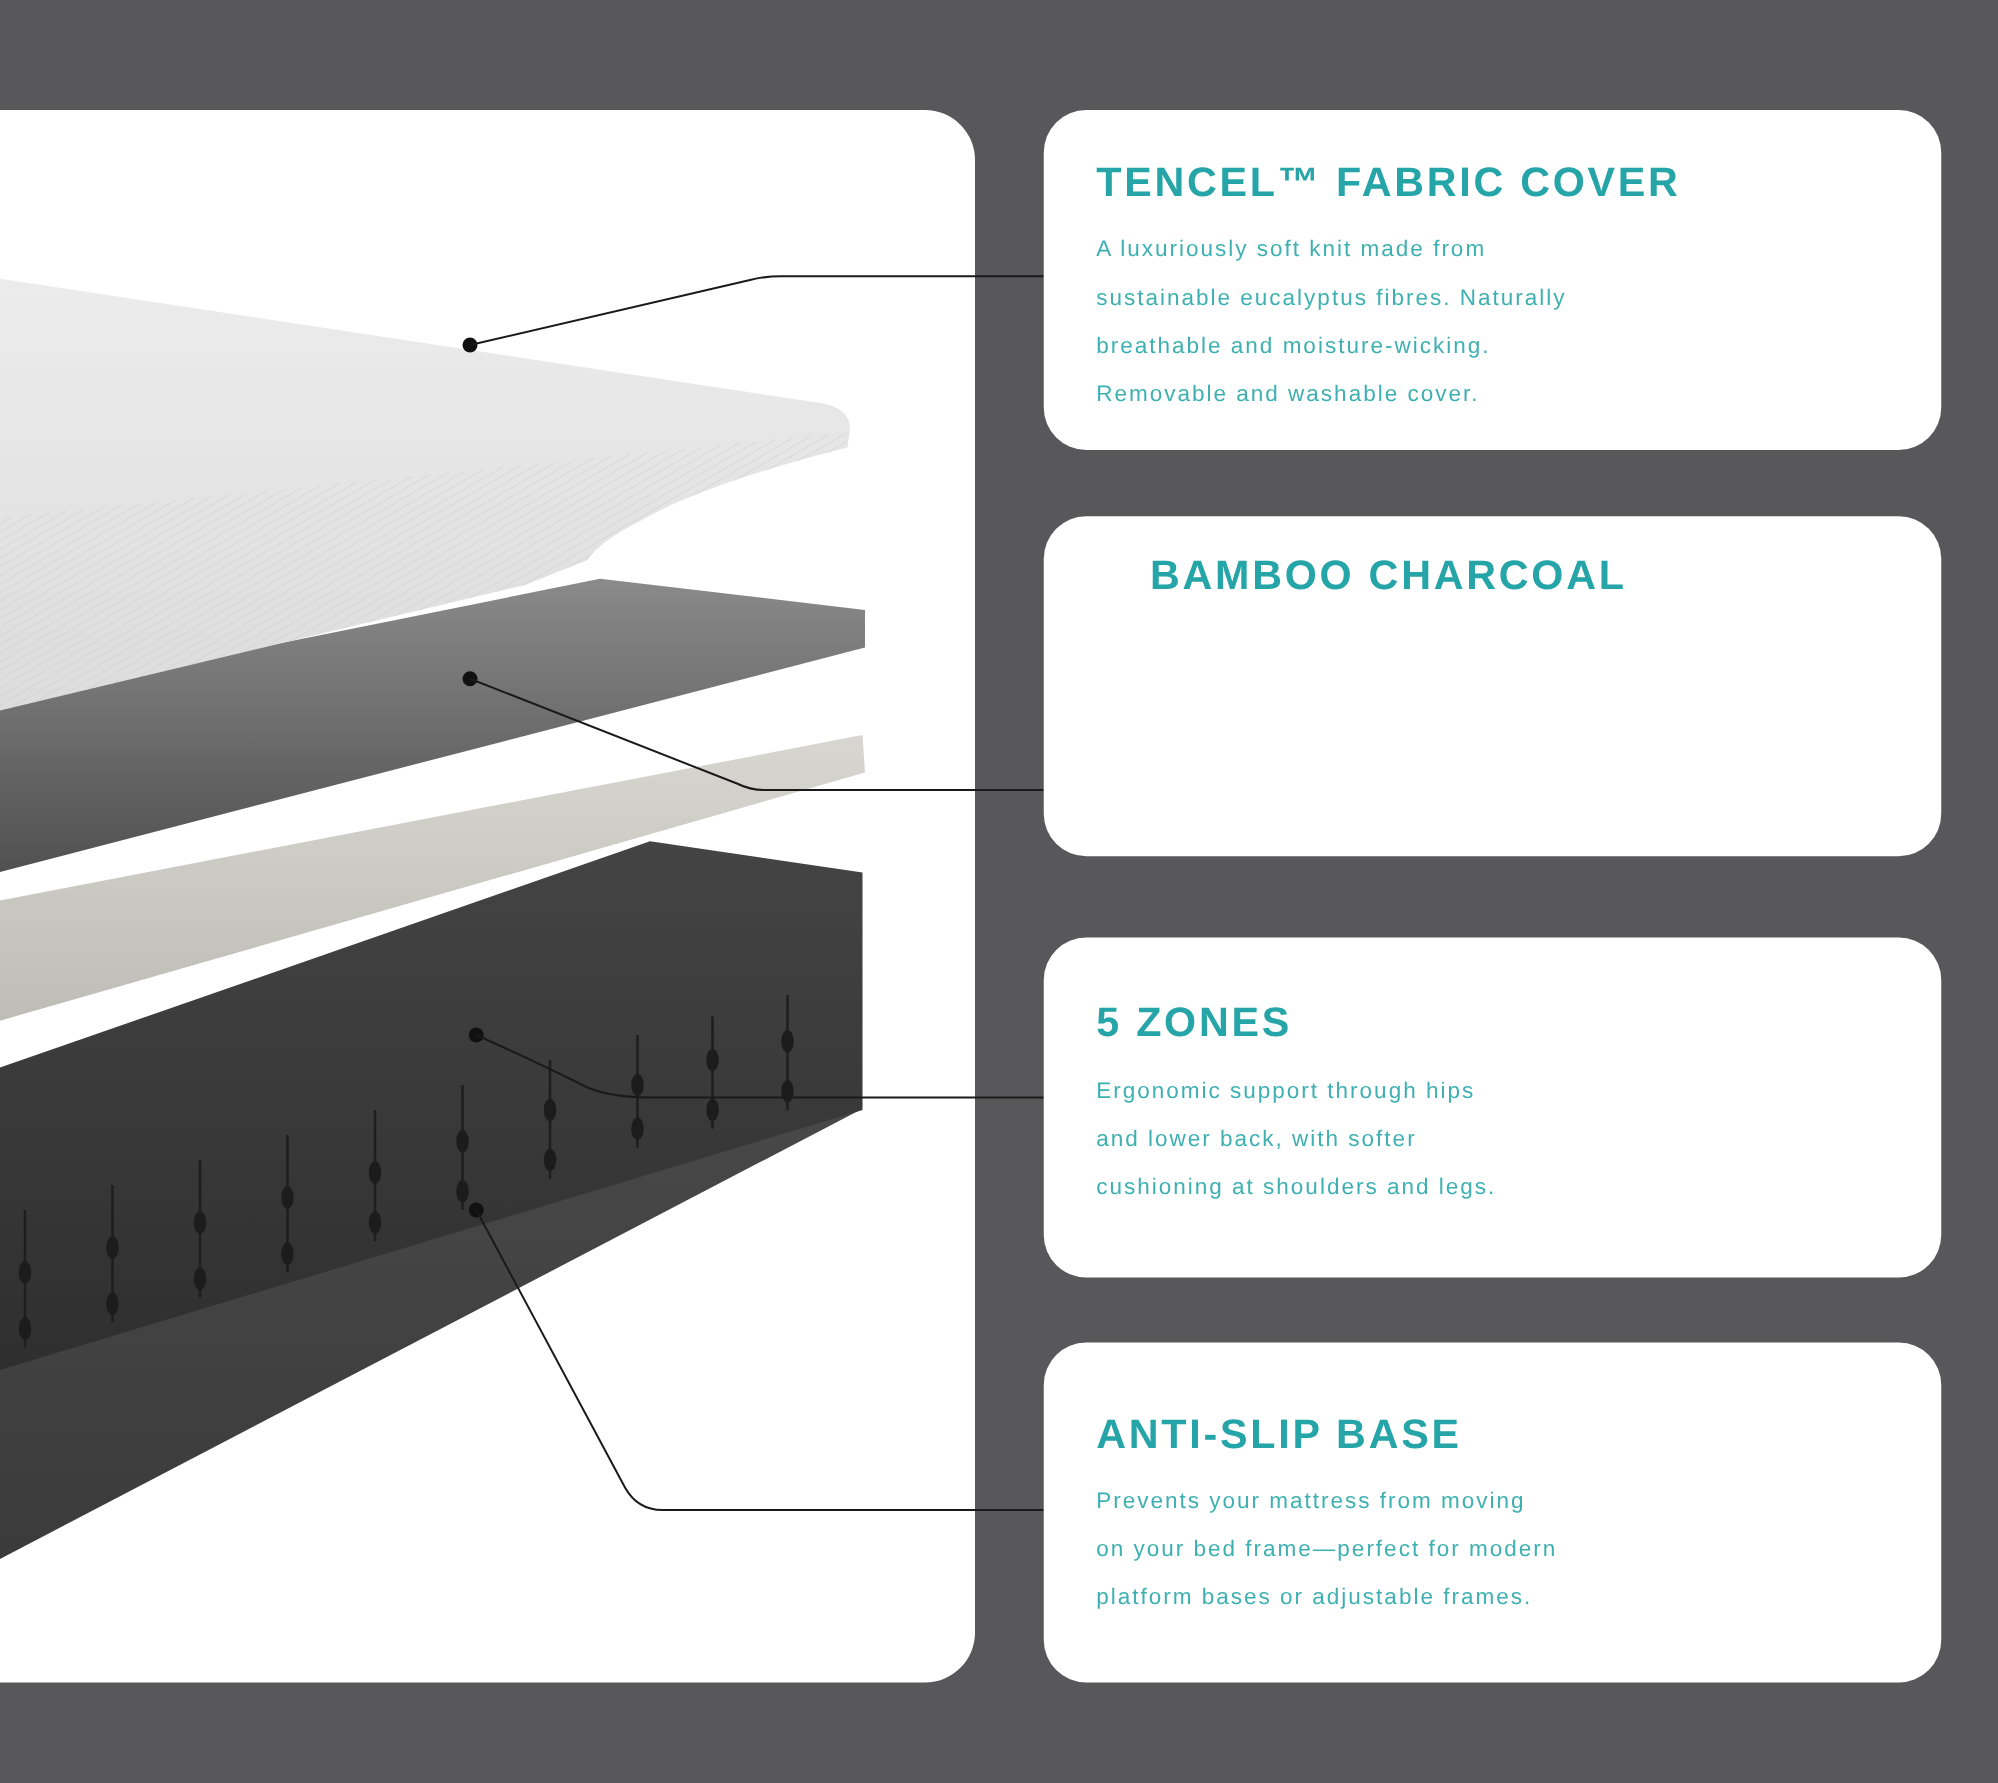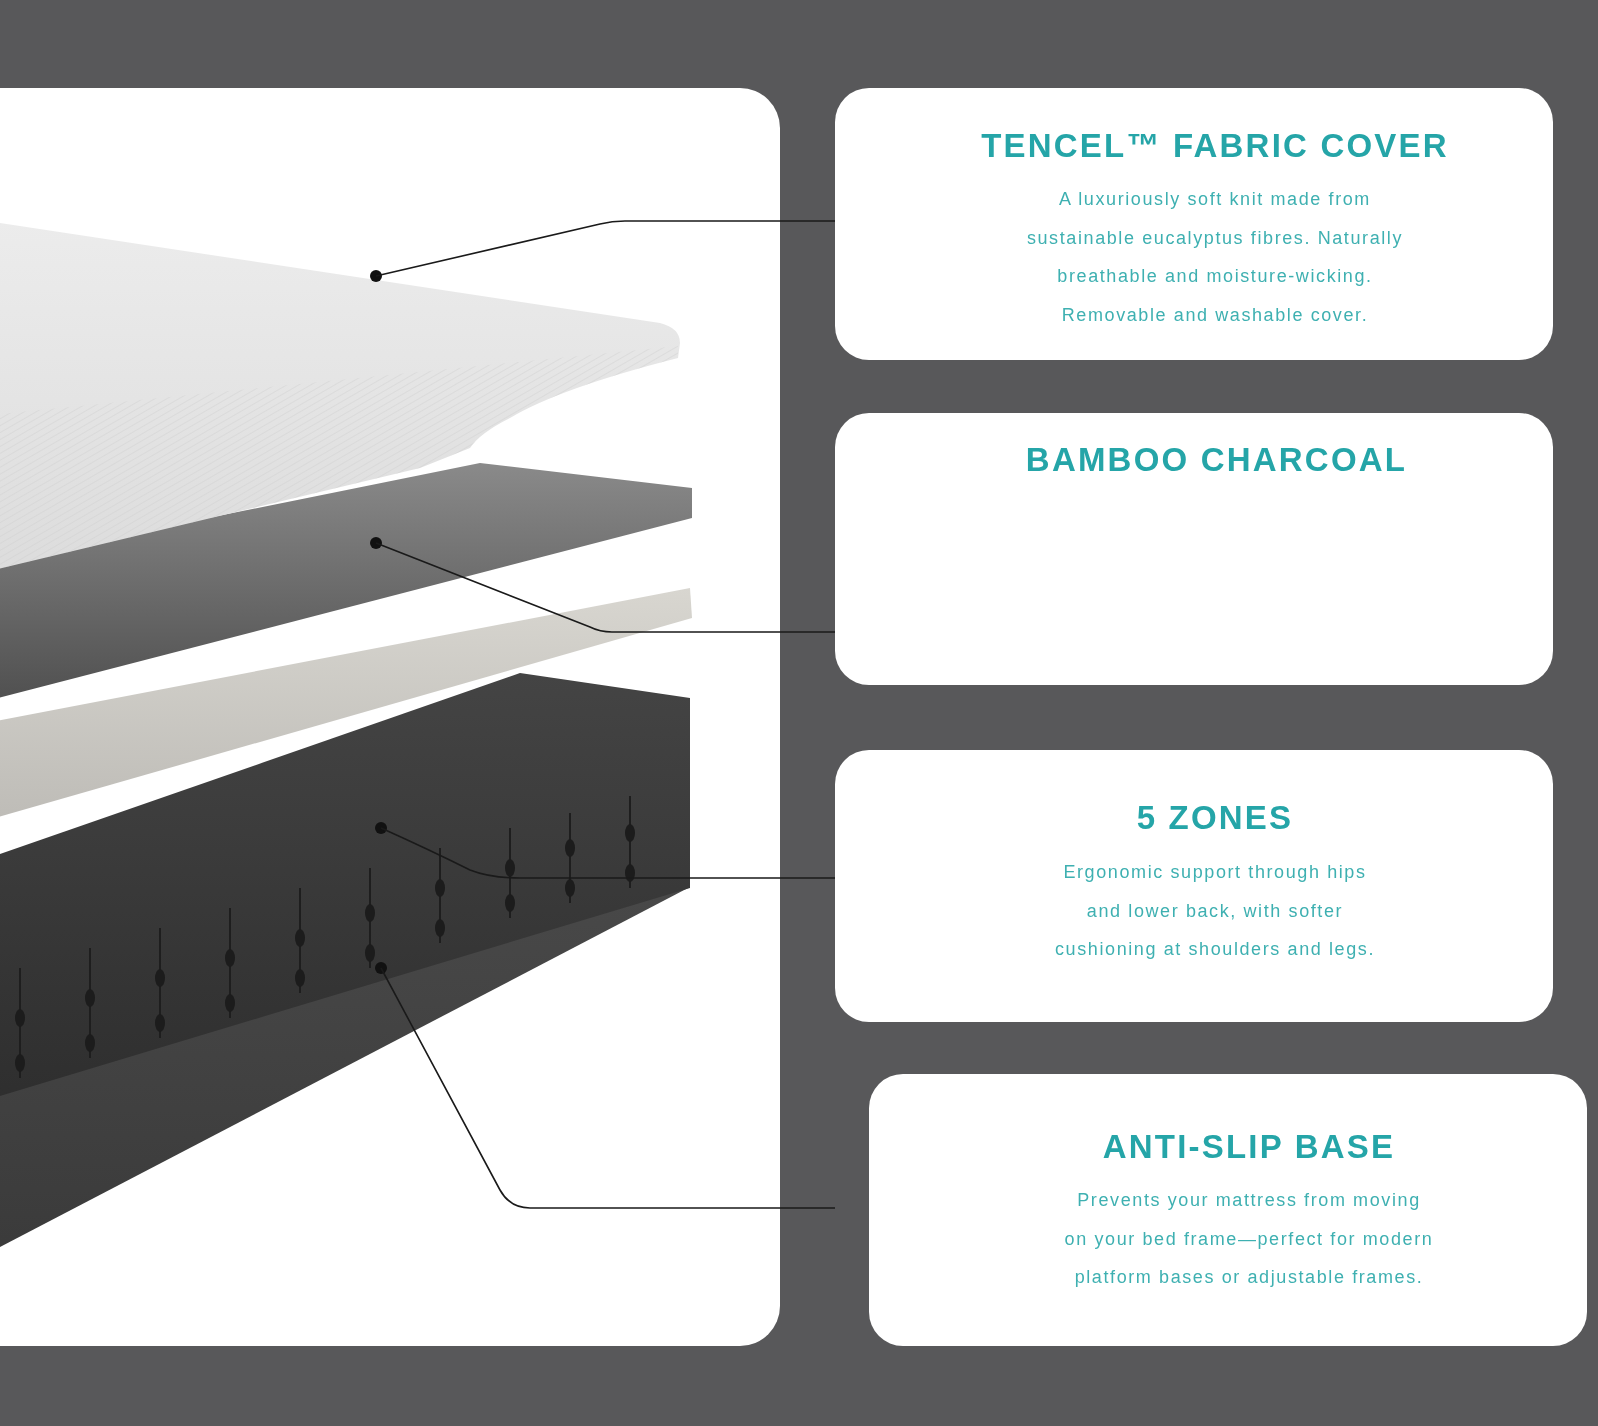--- a/index.html
+++ b/index.html
@@ -13,21 +13,21 @@
       position: absolute; left: -40px; top: 88px;
       width: 820px; height: 1258px;
       background: #ffffff;
       border-radius: 40px;
       overflow: hidden;
     }
     .layer-svg { position: absolute; left: 0; top: 0; }
     .card {
       position: absolute; left: 835px; width: 718px; height: 272px;
       background: #ffffff; border-radius: 34px;
-      box-sizing: border-box; padding-left: 42px; text-align: center;
+      box-sizing: border-box; padding-left: 42px;
     }
     .card-title {
       color: #25a5a8; font-weight: bold; font-size: 33px;
       letter-spacing: 2.2px; margin: 0; line-height: 1;
     }
     .card-body {
       color: #3eb0b1; font-size: 18px; letter-spacing: 1.6px;
       line-height: 38.5px; margin: 0; white-space: pre-line;
     }
     .leader { position: absolute; left: 0; top: 0; pointer-events: none; }
@@ -137,28 +137,28 @@
 
 <div class="card" style="top:88px;">
   <h2 class="card-title" style="margin-top:41px;">TENCEL™ FABRIC COVER</h2>
   <p class="card-body" style="margin-top:18px;">A luxuriously soft knit made from
 sustainable eucalyptus fibres. Naturally
 breathable and moisture-wicking.
 Removable and washable cover.</p>
 </div>
 
 <div class="card" style="top:413px;">
-  <h2 class="card-title" style="margin-top:30px; padding-left:3px;">BAMBOO CHARCOAL</h2>
+  <h2 class="card-title" style="margin-top:30px; padding-left:3px;margin-left:40px;">BAMBOO CHARCOAL</h2>
 </div>
 
 <div class="card" style="top:750px;">
   <h2 class="card-title" style="margin-top:51px;">5 ZONES</h2>
   <p class="card-body" style="margin-top:19px;">Ergonomic support through hips
 and lower back, with softer
 cushioning at shoulders and legs.</p>
 </div>
 
-<div class="card" style="top:1074px;margin-left:34px;">
+<div class="card" style="top:1074px;">
   <h2 class="card-title" style="margin-top:56px;">ANTI-SLIP BASE</h2>
   <p class="card-body" style="margin-top:18px;">Prevents your mattress from moving
 on your bed frame—perfect for modern
 platform bases or adjustable frames.</p>
 </div>
 
 </body></html>

